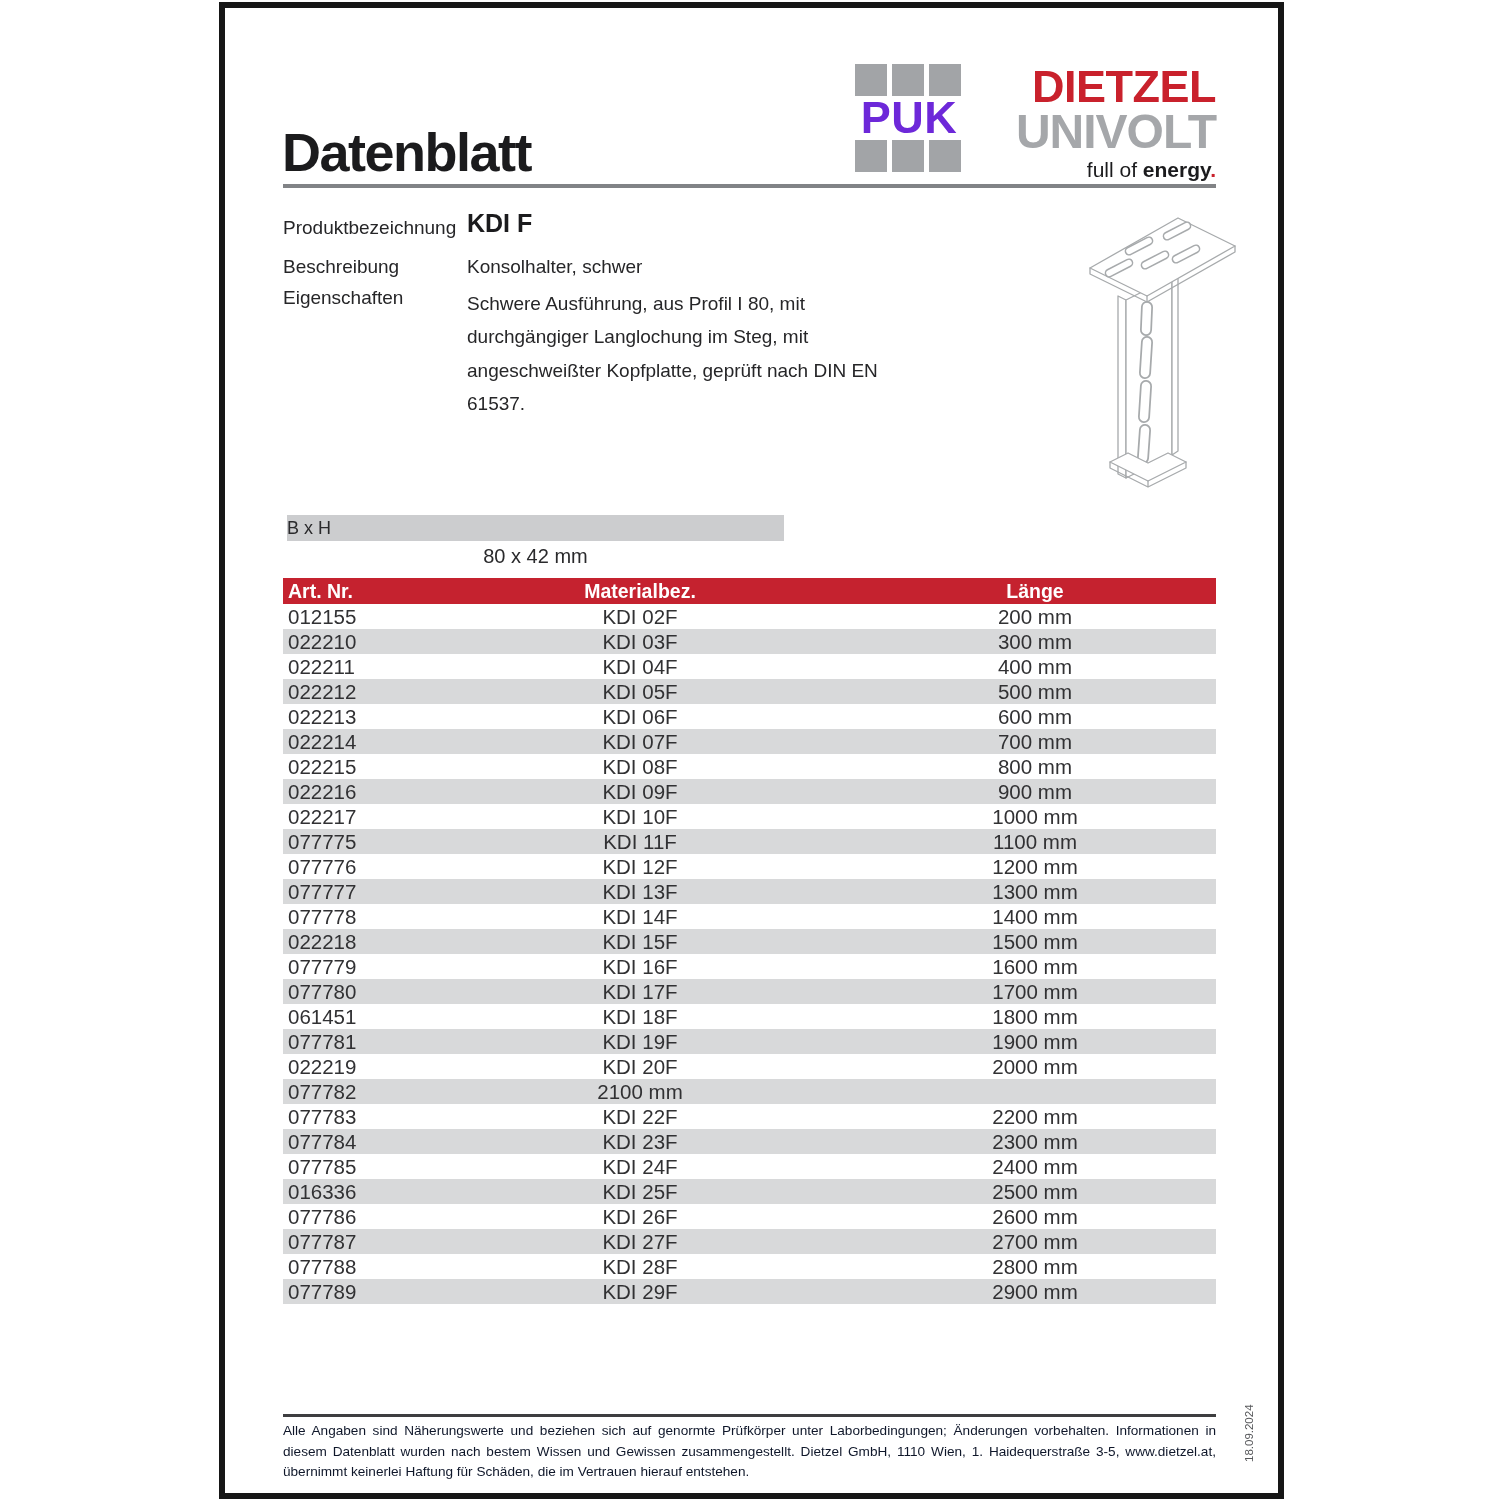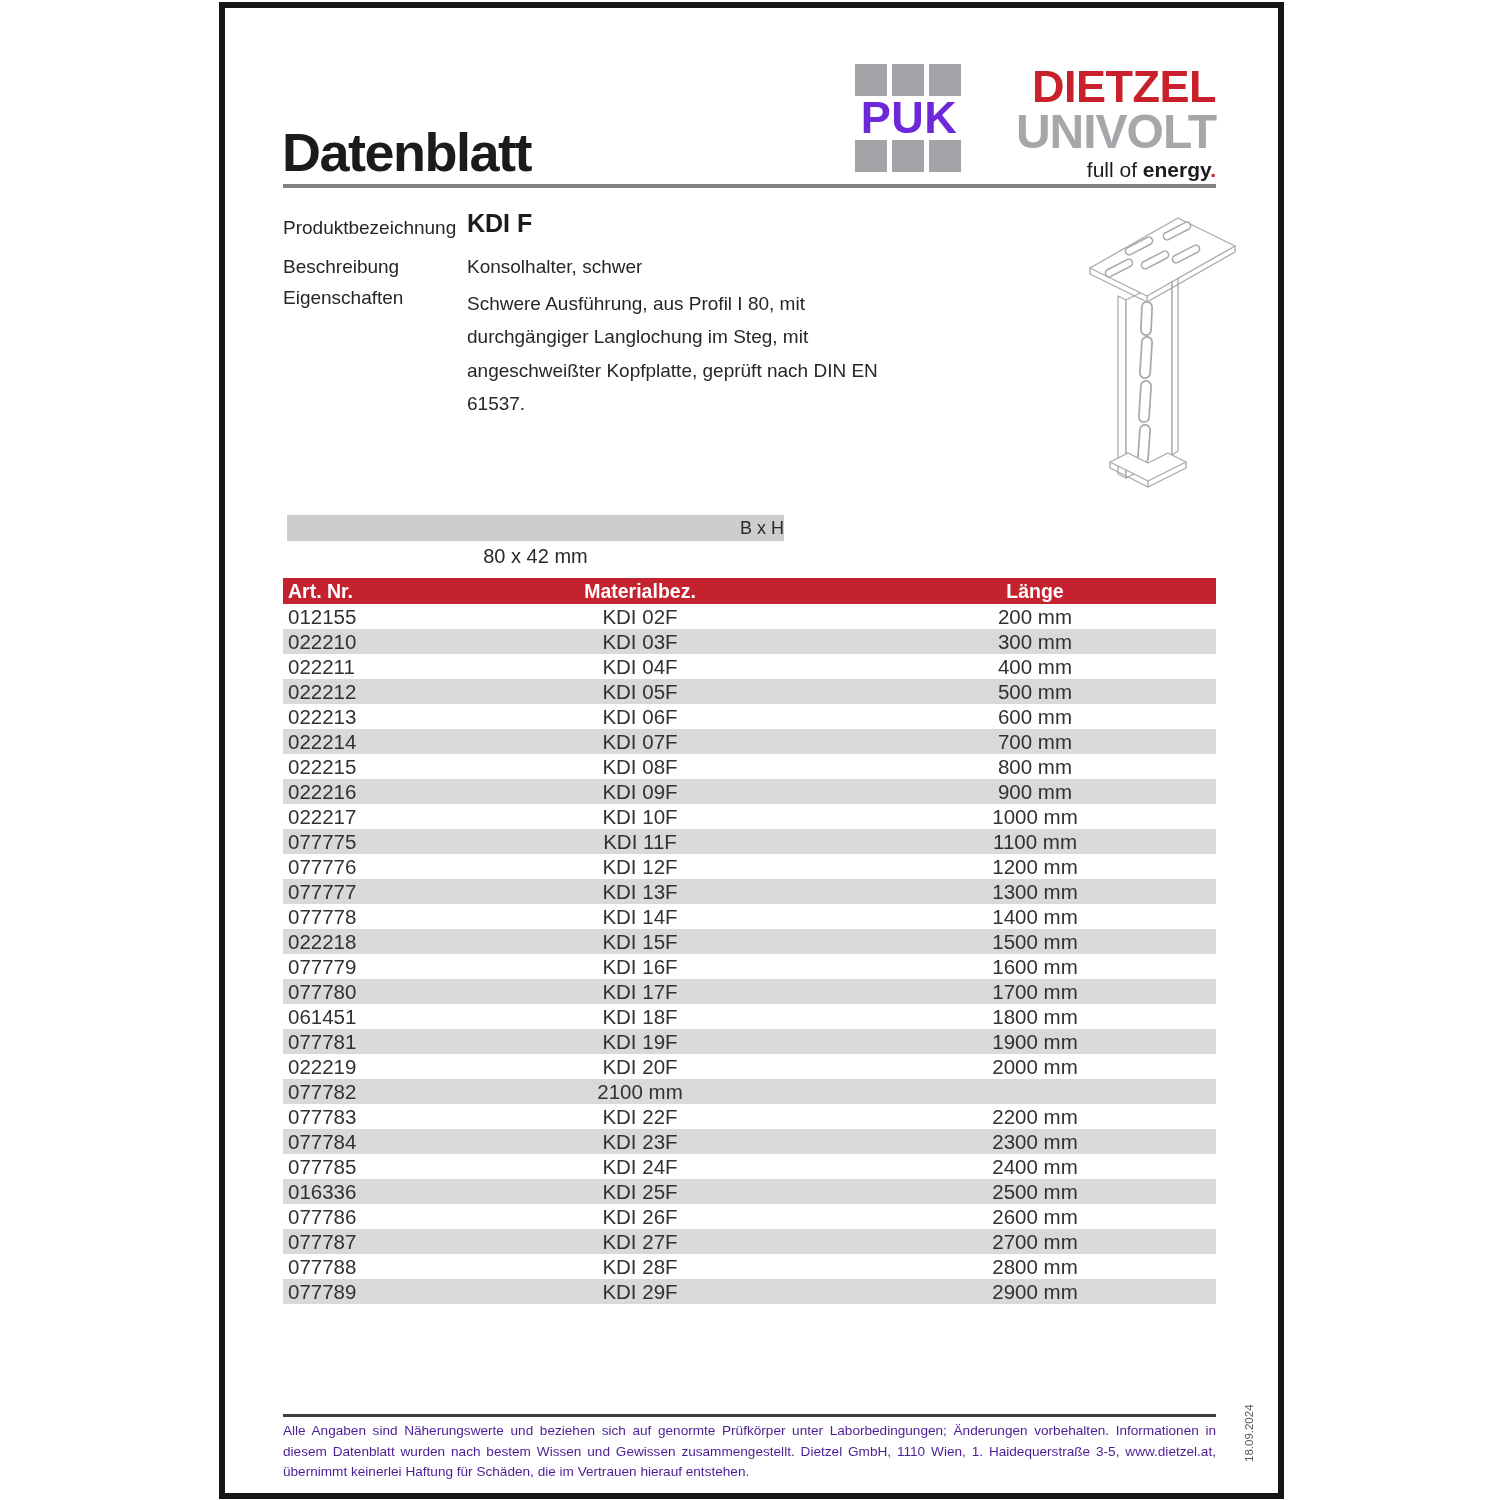--- a/index.html
+++ b/index.html
@@ -35,38 +35,38 @@
   .pval   { position:absolute; left:242px; font-size:19px; color:#262628; }
   .pname  { position:absolute; left:242px; top:201px; font-size:25px; font-weight:700; color:#1b1b1d; }
   .eigen  { position:absolute; left:242px; top:279px; width:420px; font-size:19px;
             line-height:33.4px; color:#262628; }
 
   
   .illu { position:absolute; left:855px; top:202px; }
 
   
   .bxh-bar { position:absolute; left:62px; top:507px; width:497px; height:26px;
-             background:#cccdcf; text-align:right; line-height:26px; font-size:18px; color:#2a2a2c; }
+             background:#cccdcf; text-align:left; line-height:26px; font-size:18px; color:#2a2a2c; }
   .bxh-val { position:absolute; left:62px; top:537px; width:497px; text-align:center;
              font-size:20px; color:#2a2a2c; }
 
   
   .table { position:absolute; left:58px; top:570px; width:933px; }
   .thead, .trow { display:grid; grid-template-columns:143px 428px 362px; }
   .thead { height:26px; background:#c5222f; color:#fff; font-weight:700; font-size:19.5px; line-height:26px; }
   .trow  { height:25px; font-size:20.5px; line-height:25px; color:#313133; background:#fff; }
   .trow.alt { background:#d8d9da; }
   .tcell { overflow:hidden; white-space:nowrap; }
   .c0 { padding-left:5px; text-align:left; }
   .c1, .c2 { text-align:center; }
 
   
   .foot-rule { position:absolute; left:58px; top:1406px; width:933px; height:3px; background:#3e3e40; }
   .foot-text { position:absolute; left:58px; top:1413px; width:933px; font-size:13.6px;
-               line-height:20.7px; color:#4c1d95; text-align:justify; }
+               line-height:20.7px; color:#0f172a; text-align:justify; }
   .date-vert { position:absolute; left:1018px; top:1454px; transform:rotate(-90deg);
                transform-origin:0 0; font-size:11.5px; color:#56575a; white-space:nowrap; }
 </style>
 </head>
 <body>
 
 <div class="canvas">
   <div class="page">
 
     <div class="title">Datenblatt</div>

